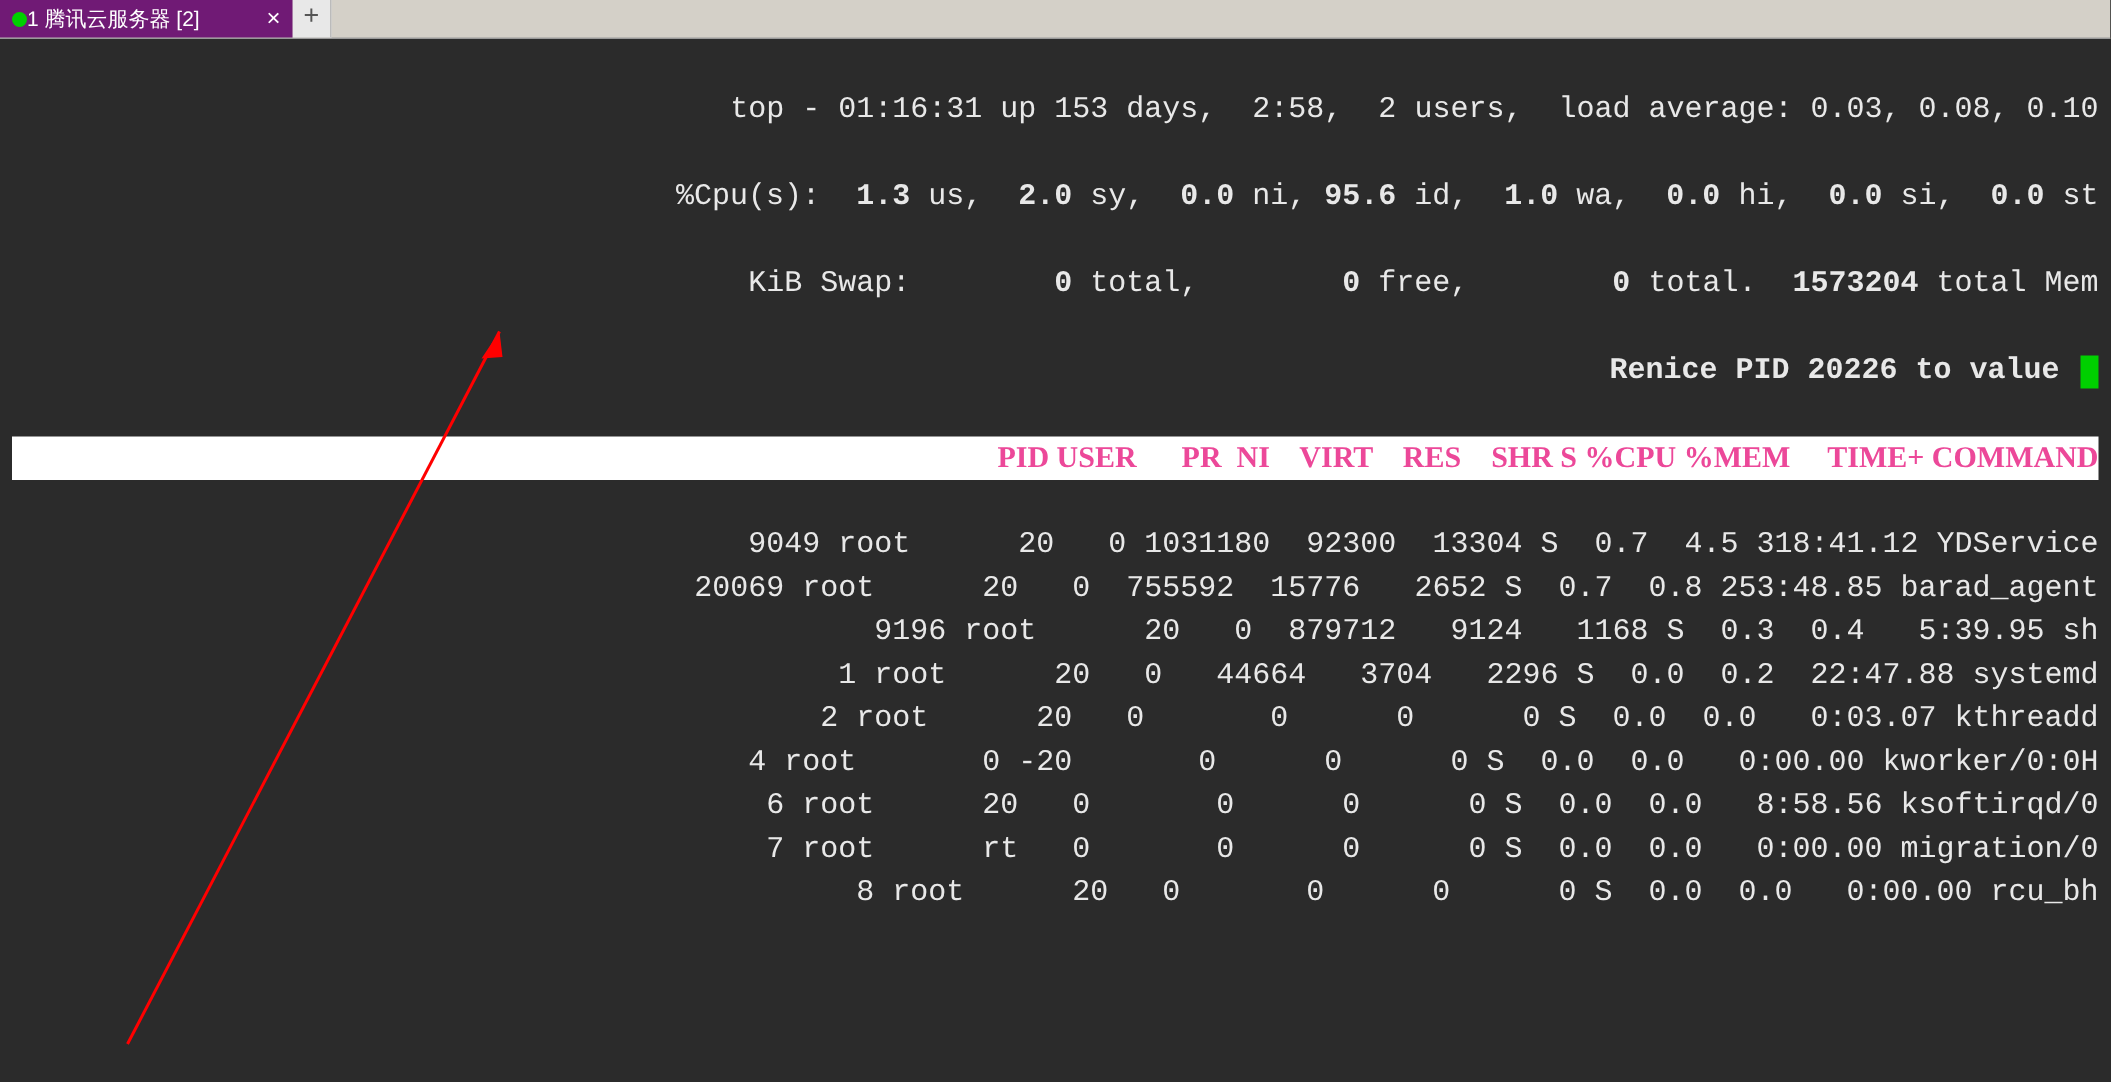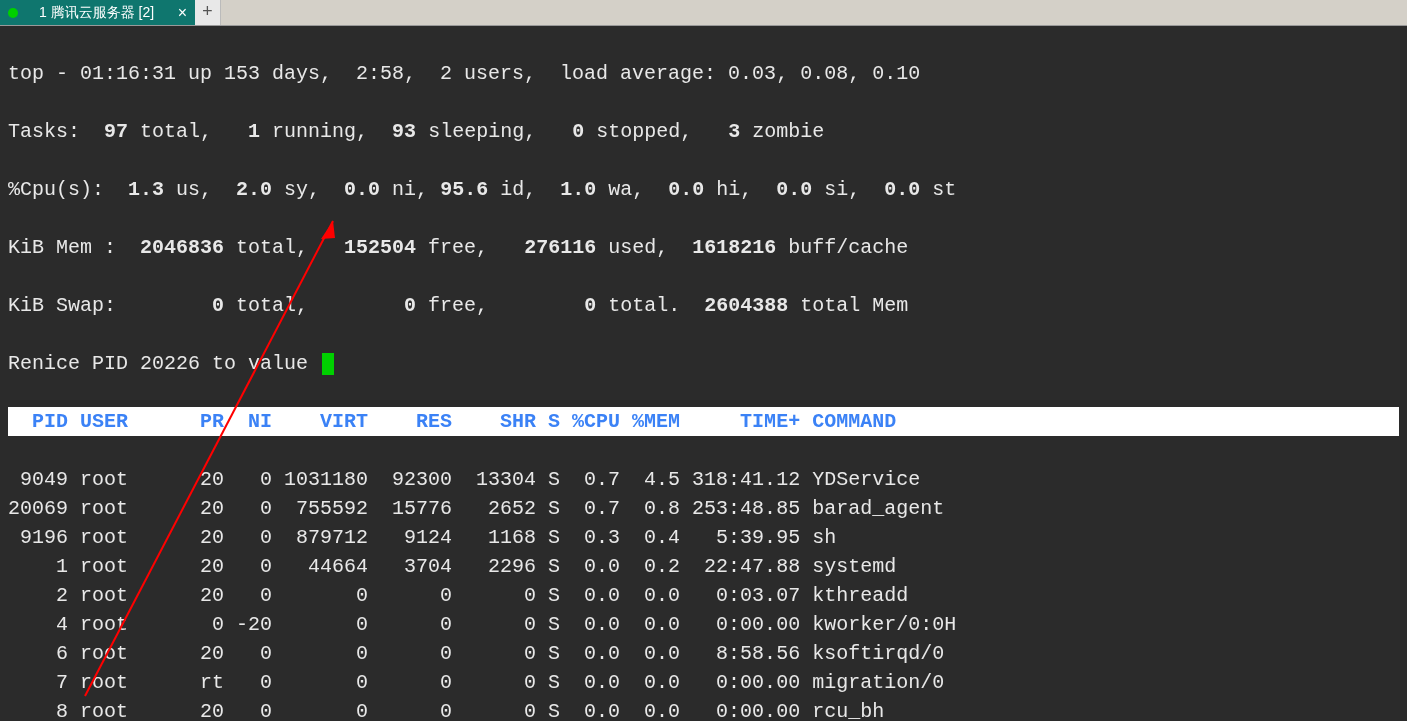--- a/index.html
+++ b/index.html
@@ -14,28 +14,28 @@
     overflow: hidden;
   }
   .tab-bar {
     background: #d4d0c8;
     height: 26px;
     display: flex;
     align-items: stretch;
     border-bottom: 1px solid #999;
   }
   .tab {
-    background: #0f766e;
+    background: #701a75;
     color: #ffffff;
     display: flex;
     align-items: center;
     padding: 0 8px;
     font-size: 14px;
     font-family: "Segoe UI", Arial, sans-serif;
-    gap: 21px;
+    gap: 0;
     min-width: 195px;
     position: relative;
   }
   .tab-dot {
     width: 10px; height: 10px;
     border-radius: 50%;
     background: #00d000;
     flex-shrink: 0;
   }
   .tab-title { flex: 1; white-space: nowrap; }
@@ -55,35 +55,36 @@
     font-size: 18px;
     cursor: pointer;
     border-right: 1px solid #bbb;
   }
   .terminal {
     padding: 4px 8px;
     white-space: pre;
     position: relative;
   }
   .bold { font-weight: bold; }
-  .prompt-line { font-weight: normal; }
+  .prompt-line { font-weight: bold; }
   .cursor {
     display: inline-block;
     width: 12px;
     height: 22px;
     background: #00d000;
     vertical-align: text-bottom;
     margin-left: 2px;
   }
   .proc-header {
     background: #ffffff;
-    color: #3b82f6;
+    color: #ec4899;
     font-weight: bold;
+    font-family: Liberation Serif, serif;
   }
-  .row { display: block; }
+  .row { display: block; text-align: right; }
   .arrow-overlay {
     position: absolute;
     pointer-events: none;
     top: 26px;
     left: 0;
   }
   .arrow-line {
     stroke: #ff0000;
     stroke-width: 2;
     fill: none;
@@ -97,24 +98,22 @@
   <div class="tab">
     <span class="tab-dot"></span>
     <span class="tab-title">1 腾讯云服务器 [2]</span>
     <span class="tab-close">×</span>
   </div>
   <div class="new-tab">+</div>
 </div>
 
 <div class="terminal">
 <span class="row">top - 01:16:31 up 153 days,  2:58,  2 users,  load average: 0.03, 0.08, 0.10</span>
-<span class="row"><span>Tasks:  </span><span class="bold">97</span><span> total,   </span><span class="bold">1</span><span> running,  </span><span class="bold">93</span><span> sleeping,   </span><span class="bold">0</span><span> stopped,   </span><span class="bold">3</span><span> zombie</span></span>
 <span class="row"><span>%Cpu(s):  </span><span class="bold">1.3</span><span> us,  </span><span class="bold">2.0</span><span> sy,  </span><span class="bold">0.0</span><span> ni, </span><span class="bold">95.6</span><span> id,  </span><span class="bold">1.0</span><span> wa,  </span><span class="bold">0.0</span><span> hi,  </span><span class="bold">0.0</span><span> si,  </span><span class="bold">0.0</span><span> st</span></span>
-<span class="row"><span>KiB Mem :  </span><span class="bold">2046836</span><span> total,   </span><span class="bold">152504</span><span> free,   </span><span class="bold">276116</span><span> used,  </span><span class="bold">1618216</span><span> buff/cache</span></span>
-<span class="row"><span>KiB Swap:        </span><span class="bold">0</span><span> total,        </span><span class="bold">0</span><span> free,        </span><span class="bold">0</span><span> total.  </span><span class="bold">2604388</span><span> total Mem</span></span>
+<span class="row"><span>KiB Swap:        </span><span class="bold">0</span><span> total,        </span><span class="bold">0</span><span> free,        </span><span class="bold">0</span><span> total.  </span><span class="bold">1573204</span><span> total Mem</span></span>
 <span class="row prompt-line"><span>Renice PID 20226 to value </span><span class="cursor"></span></span>
 <span class="row proc-header">  PID USER      PR  NI    VIRT    RES    SHR S %CPU %MEM     TIME+ COMMAND</span>
 <div id="proc-rows"><span class="row"> 9049 root      20   0 1031180  92300  13304 S  0.7  4.5 318:41.12 YDService</span><span class="row">20069 root      20   0  755592  15776   2652 S  0.7  0.8 253:48.85 barad_agent</span><span class="row"> 9196 root      20   0  879712   9124   1168 S  0.3  0.4   5:39.95 sh</span><span class="row">    1 root      20   0   44664   3704   2296 S  0.0  0.2  22:47.88 systemd</span><span class="row">    2 root      20   0       0      0      0 S  0.0  0.0   0:03.07 kthreadd</span><span class="row">    4 root       0 -20       0      0      0 S  0.0  0.0   0:00.00 kworker/0:0H</span><span class="row">    6 root      20   0       0      0      0 S  0.0  0.0   8:58.56 ksoftirqd/0</span><span class="row">    7 root      rt   0       0      0      0 S  0.0  0.0   0:00.00 migration/0</span><span class="row">    8 root      20   0       0      0      0 S  0.0  0.0   0:00.00 rcu_bh</span></div>
 </div>
 
 <svg class="arrow-overlay" width="1407" height="700">
   <line class="arrow-line" x1="85" y1="670" x2="333" y2="195"></line>
   <polygon class="arrow-head" points="333,195 321,213 335,212"></polygon>
 </svg>
 

